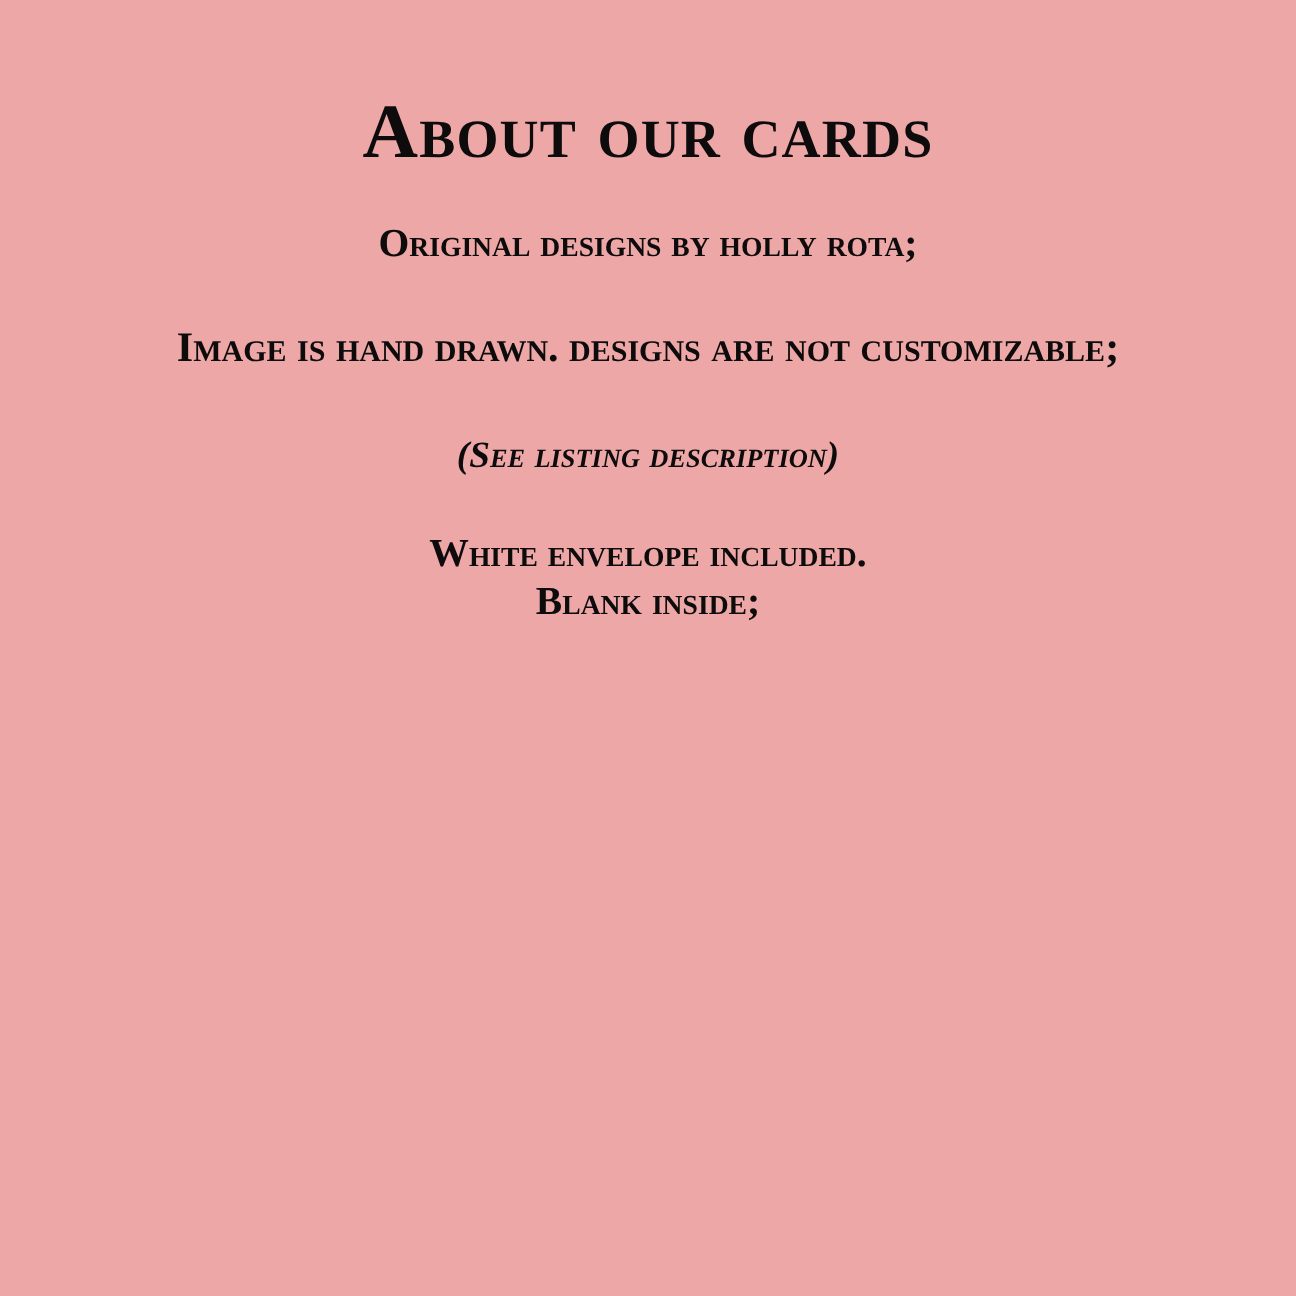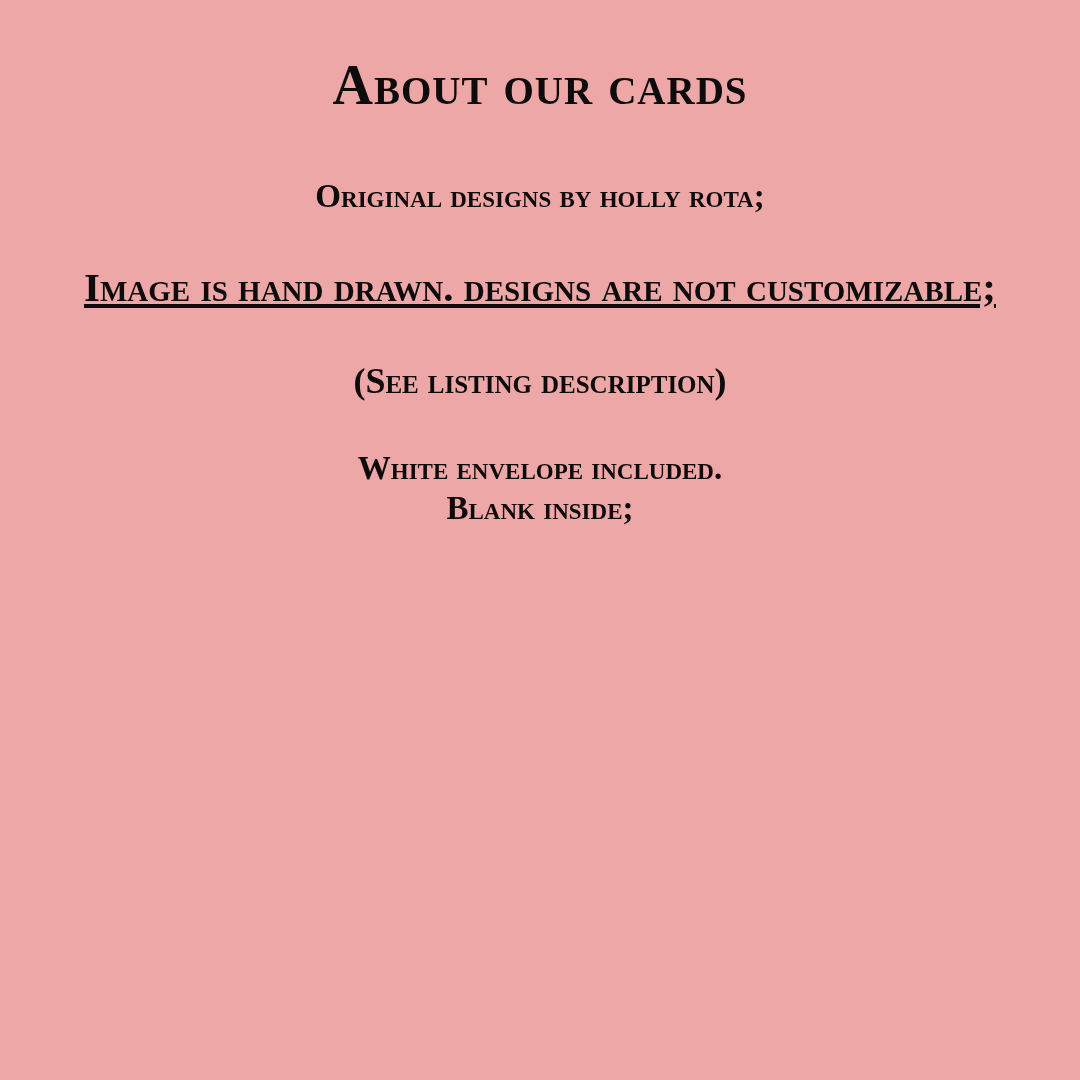--- a/index.html
+++ b/index.html
@@ -18,61 +18,62 @@
     height: 1080px;
     background: #eda7a7;
     box-sizing: border-box;
     display: flex;
     flex-direction: column;
     align-items: center;
   }
   #title {
     font-family: "Liberation Serif", serif;
     font-weight: bold;
-    font-size: 56px;
+    font-size: 64px;
     letter-spacing: 1px;
     color: #0d0b0b;
-    margin-top: 56px;
+    margin-top: 76px;
     text-align: center;
     line-height: 1.05;
     font-variant: small-caps;
     text-transform: lowercase;
   }
   #title::first-letter {
     text-transform: uppercase;
   }
   #lines {
-    margin-top: 61px;
+    margin-top: 40px;
     width: 100%;
     display: flex;
     flex-direction: column;
     align-items: center;
   }
   .line {
     font-family: "Liberation Serif", serif;
     font-weight: bold;
     color: #0d0b0b;
     text-align: center;
     font-variant: small-caps;
     text-transform: lowercase;
     line-height: 1.22;
     width: 1020px;
   }
   .line::first-letter {
     text-transform: uppercase;
   }
-  .size-lg { font-size: 41px; text-decoration: underline; }
+  .size-lg { font-size: 35px; }
   .size-md { font-size: 33px; }
   .gap-1 { margin-bottom: 46px; }
   .gap-2 { margin-bottom: 44px; }
   .gap-3 { margin-bottom: 42px; }
   .sub {
     display: block;
-    font-size: 36px;
+    font-size: 31px;
     margin-top: 2px;
+    font-style: italic;
   }
 </style>
 </head>
 <body style="background: rgb(255, 255, 255);">
 
 <div id="card" style="background: rgb(237, 167, 167); color: rgb(13, 11, 11);">
 
   <div id="title">About Our Cards</div>
 
   <div id="lines">

